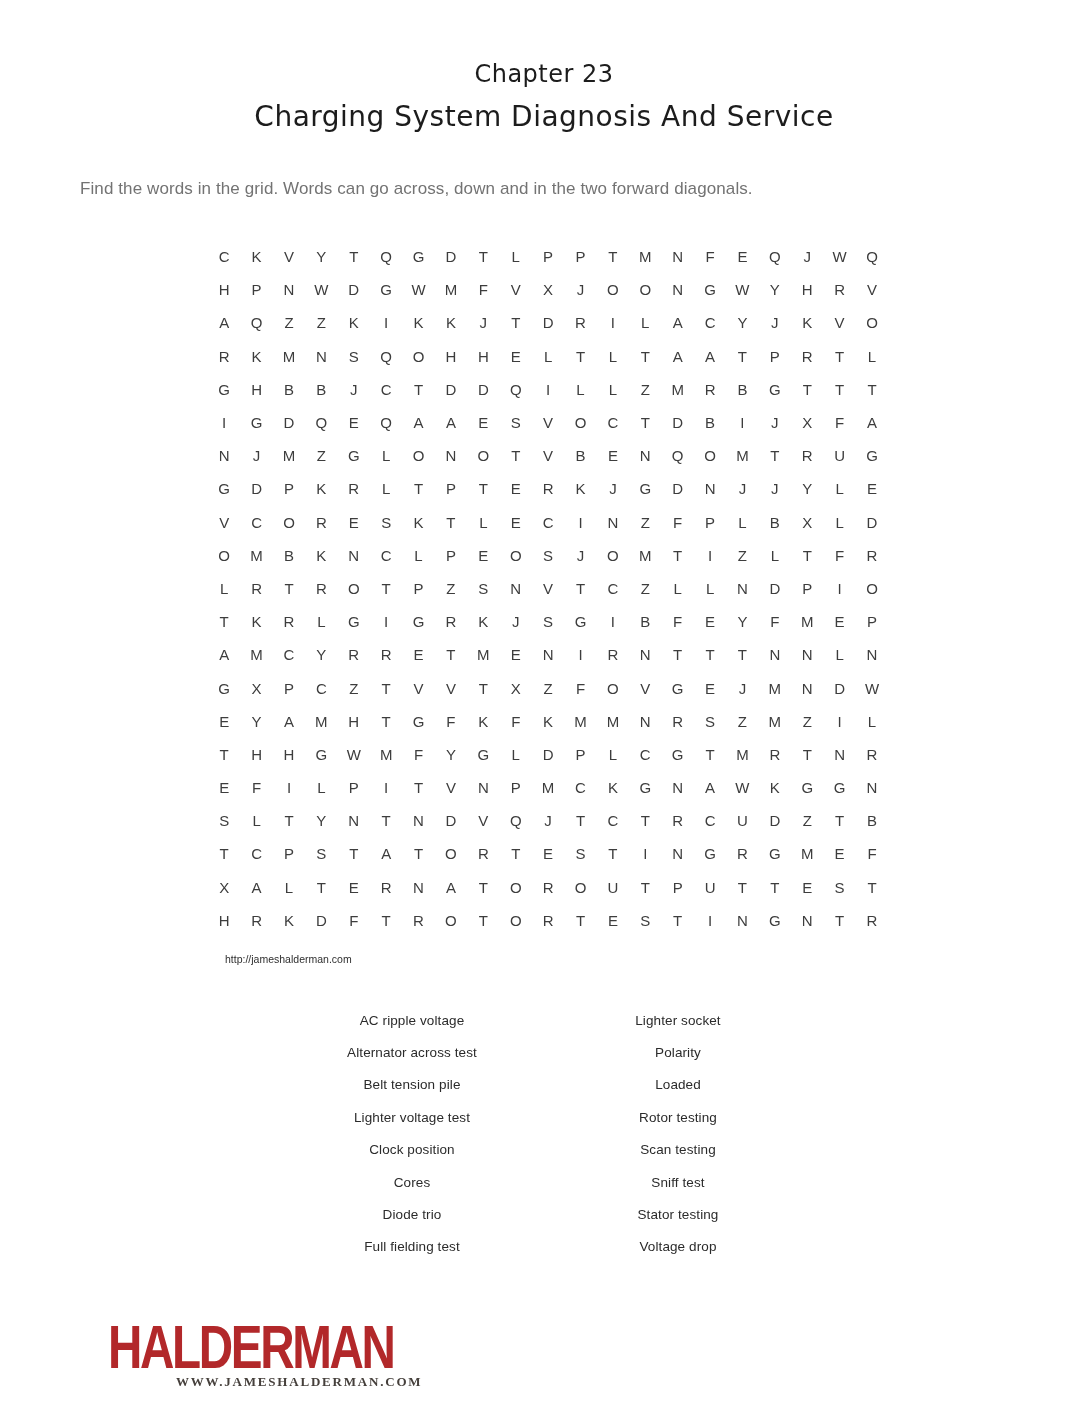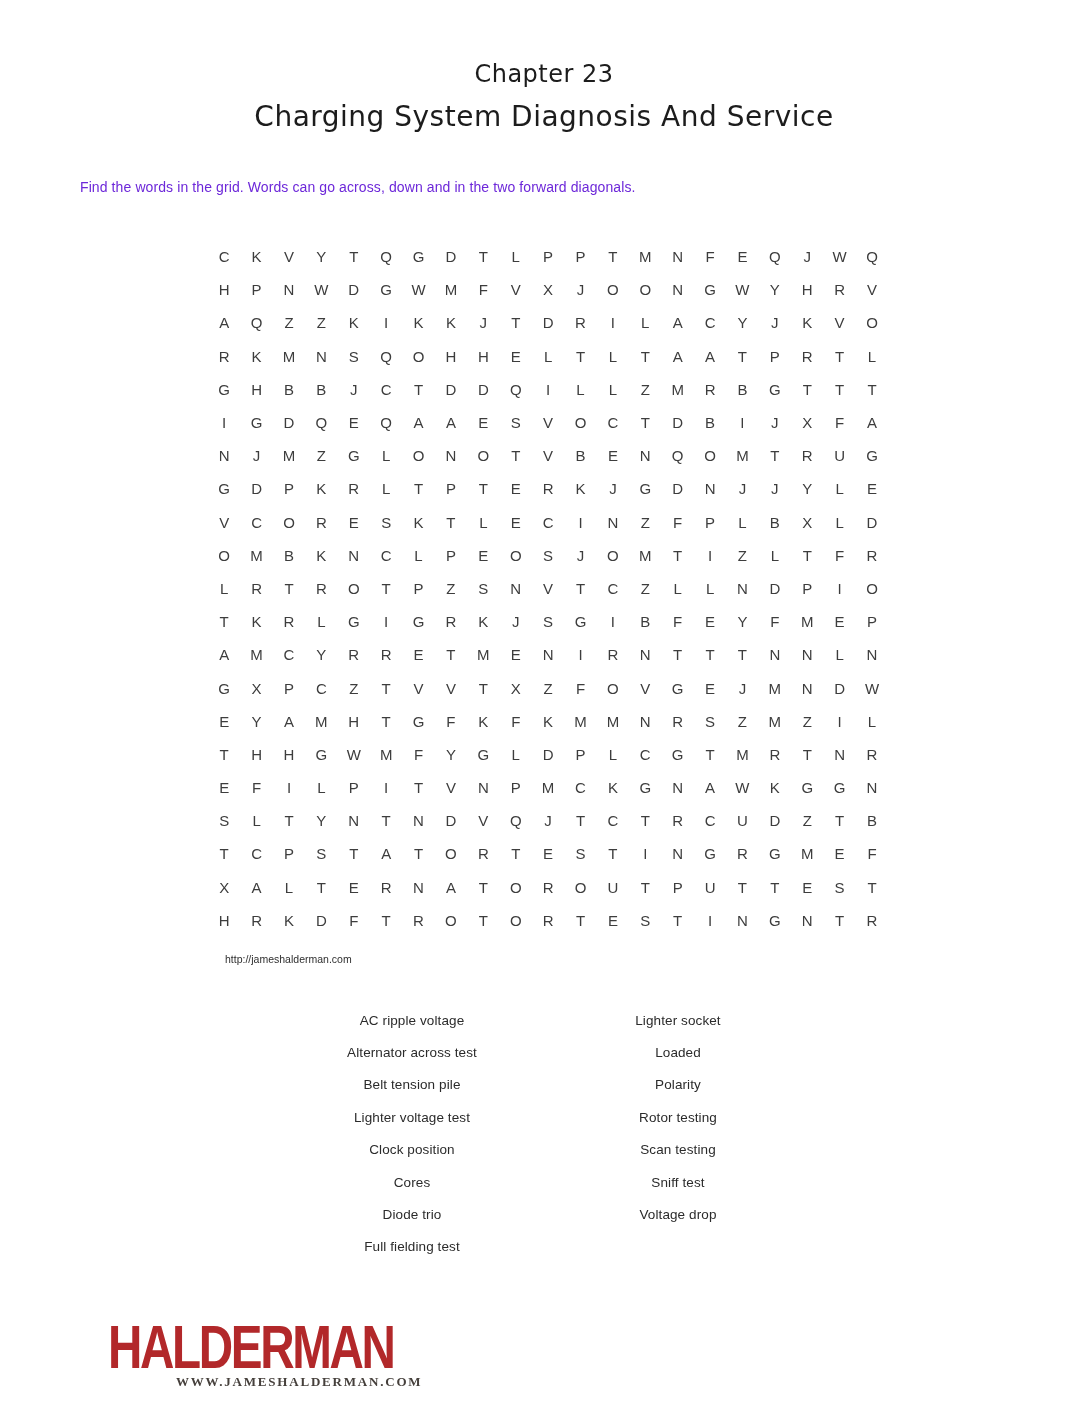--- a/index.html
+++ b/index.html
@@ -31,22 +31,22 @@
     font-size: 28px;
     letter-spacing: 0.5px;
     line-height: 34px;
     margin-top: 9px;
   }
 
   .instructions {
     position: absolute;
     left: 80px;
     top: 179px;
-    font-size: 14px;
-    color: #6d28d9;
+    font-size: 17px;
+    color: #737373;
     letter-spacing: 0.1px;
   }
 
   .grid {
     position: absolute;
     left: 208px;
     top: 240px;
     display: grid;
     grid-template-columns: repeat(21, 32.4px);
     grid-auto-rows: 33.2px;
@@ -573,24 +573,25 @@
     <div class="word-item">Alternator across test</div>
     <div class="word-item">Belt tension pile</div>
     <div class="word-item">Lighter voltage test</div>
     <div class="word-item">Clock position</div>
     <div class="word-item">Cores</div>
     <div class="word-item">Diode trio</div>
     <div class="word-item">Full fielding test</div>
   </div>
 <div class="word-list-col col2">
     <div class="word-item">Lighter socket</div>
+    <div class="word-item">Polarity</div>
     <div class="word-item">Loaded</div>
-    <div class="word-item">Polarity</div>
     <div class="word-item">Rotor testing</div>
     <div class="word-item">Scan testing</div>
     <div class="word-item">Sniff test</div>
+    <div class="word-item">Stator testing</div>
     <div class="word-item">Voltage drop</div>
   </div>
 
 <div class="logo-block">
   <div class="logo-text" style="color: rgb(178, 40, 42);">HALDERMAN</div>
   <div class="logo-url" style="color: rgb(70, 64, 60);">WWW.JAMESHALDERMAN.COM</div>
 </div>
 
 </body></html>

